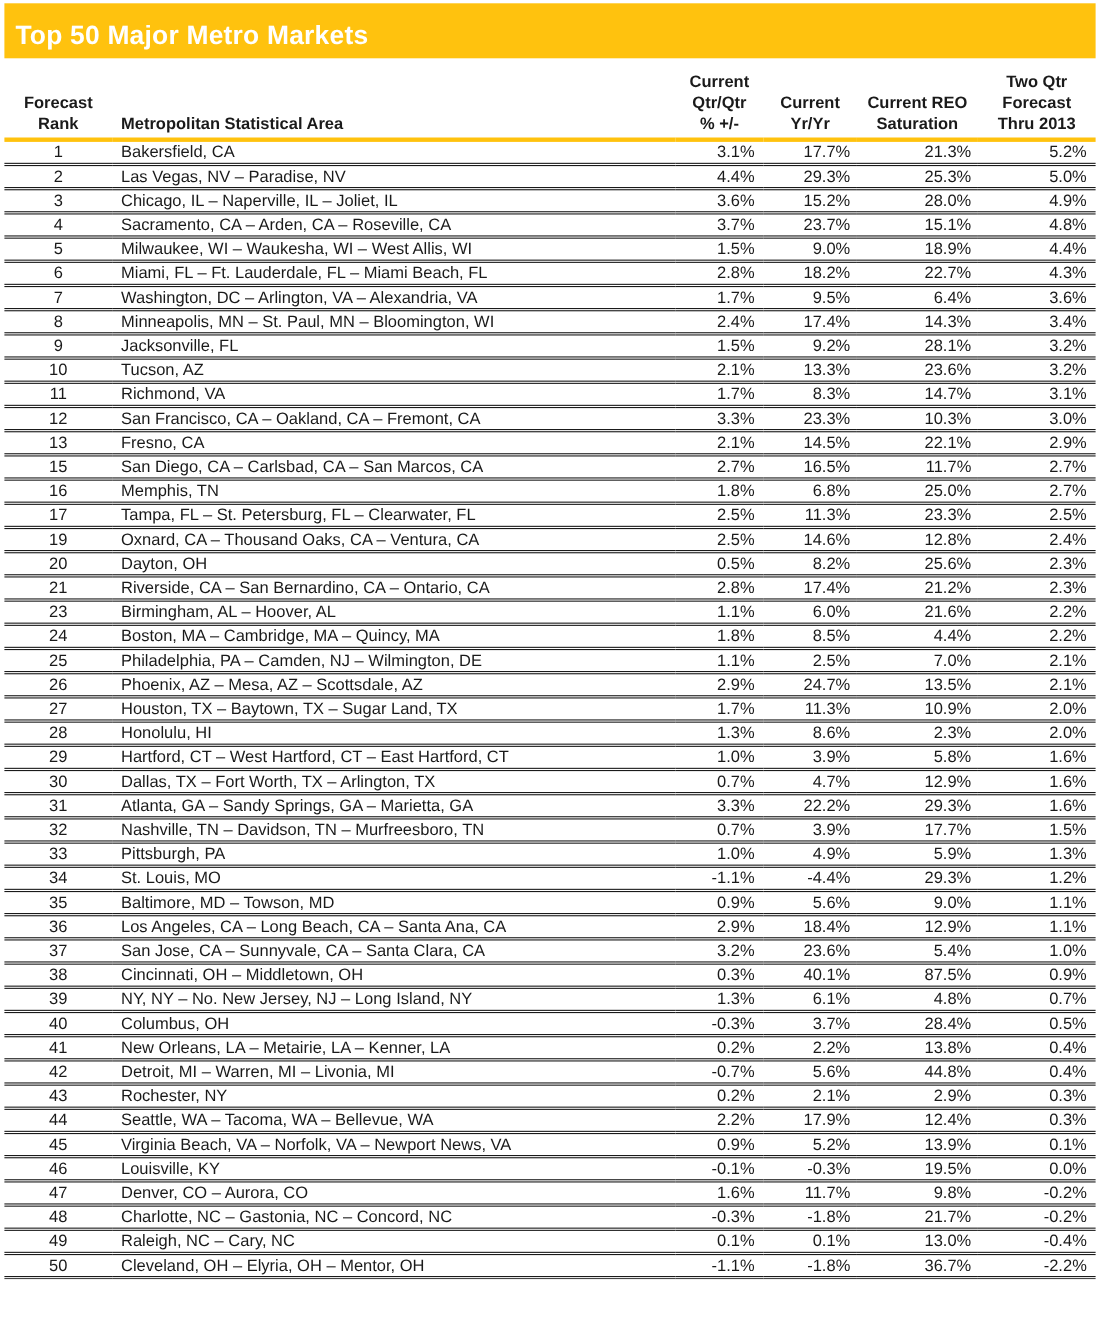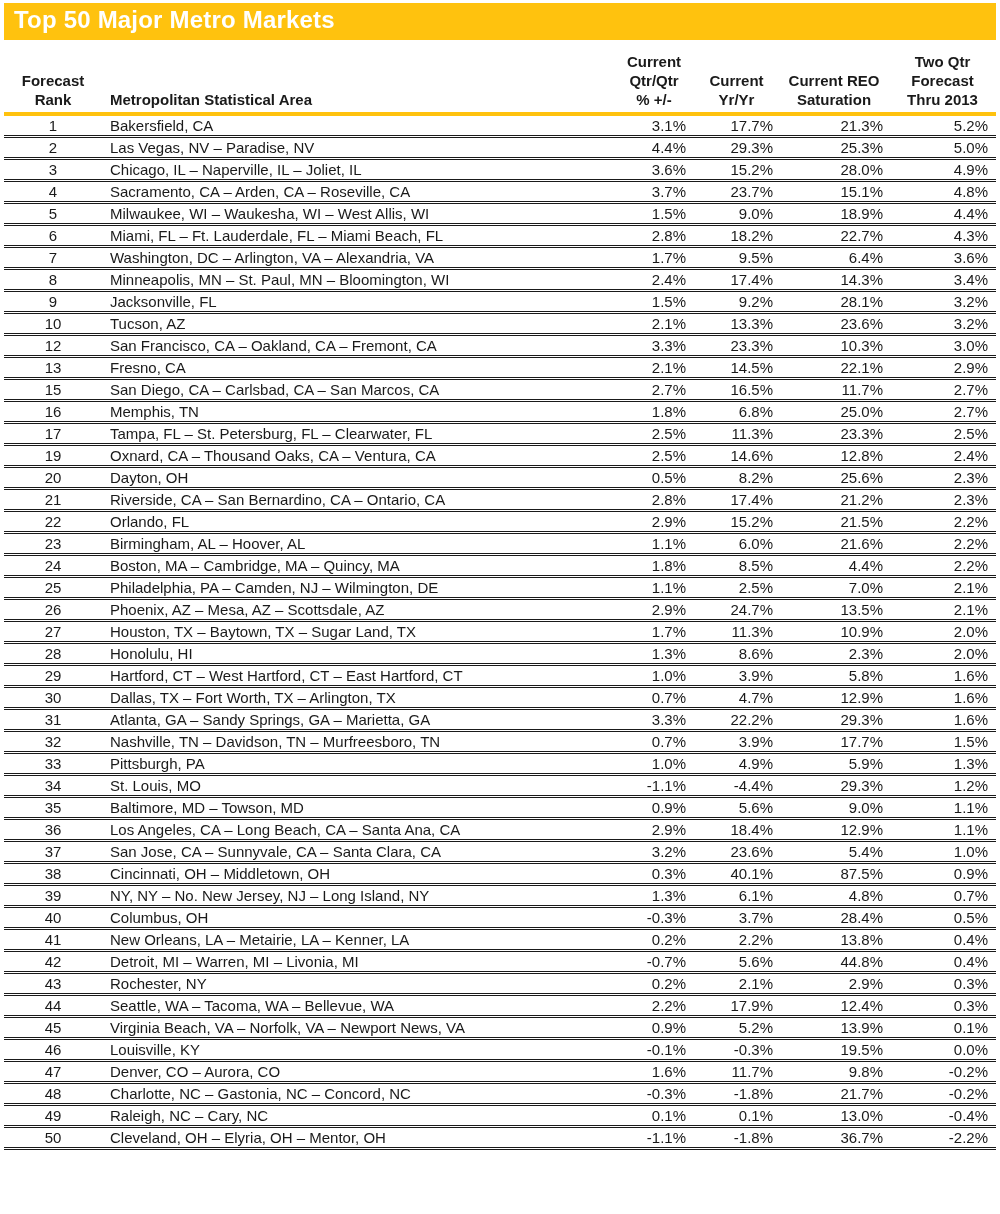--- a/index.html
+++ b/index.html
@@ -10,21 +10,21 @@
     font-family: "Liberation Sans", sans-serif;
     color: var(--ink);
   }
   .page { padding: 3px 4px 0 4px; }
 
   .title-bar {
     background: var(--gold);
     color: #ffffff;
     font-size: 24px;
     font-weight: bold;
-    padding: 3px 10px 6px 10px;
+    padding: 16px 10px 6px 10px;
     letter-spacing: 0.2px;
   }
 
   table.metro {
     width: 100%;
     border-collapse: collapse;
     table-layout: fixed;
   }
   thead th {
     vertical-align: bottom;
@@ -167,20 +167,28 @@
         </tr>
         <tr>
           <td class="col-rank">10</td>
           <td class="col-msa">Tucson, AZ</td>
           <td class="col-qtr">2.1%</td>
           <td class="col-yr">13.3%</td>
           <td class="col-reo">23.6%</td>
           <td class="col-fcst">3.2%</td>
         </tr>
         <tr>
+          <td class="col-rank">11</td>
+          <td class="col-msa">Richmond, VA</td>
+          <td class="col-qtr">1.7%</td>
+          <td class="col-yr">8.3%</td>
+          <td class="col-reo">14.7%</td>
+          <td class="col-fcst">3.1%</td>
+        </tr>
+        <tr>
           <td class="col-rank">12</td>
           <td class="col-msa">San Francisco, CA – Oakland, CA – Fremont, CA</td>
           <td class="col-qtr">3.3%</td>
           <td class="col-yr">23.3%</td>
           <td class="col-reo">10.3%</td>
           <td class="col-fcst">3.0%</td>
         </tr>
         <tr>
           <td class="col-rank">13</td>
           <td class="col-msa">Fresno, CA</td>
@@ -231,28 +239,20 @@
         </tr>
         <tr>
           <td class="col-rank">21</td>
           <td class="col-msa">Riverside, CA – San Bernardino, CA – Ontario, CA</td>
           <td class="col-qtr">2.8%</td>
           <td class="col-yr">17.4%</td>
           <td class="col-reo">21.2%</td>
           <td class="col-fcst">2.3%</td>
         </tr>
         <tr>
-          <td class="col-rank">22</td>
-          <td class="col-msa">Orlando, FL</td>
-          <td class="col-qtr">2.9%</td>
-          <td class="col-yr">15.2%</td>
-          <td class="col-reo">21.5%</td>
-          <td class="col-fcst">2.2%</td>
-        </tr>
-        <tr>
           <td class="col-rank">23</td>
           <td class="col-msa">Birmingham, AL – Hoover, AL</td>
           <td class="col-qtr">1.1%</td>
           <td class="col-yr">6.0%</td>
           <td class="col-reo">21.6%</td>
           <td class="col-fcst">2.2%</td>
         </tr>
         <tr>
           <td class="col-rank">24</td>
           <td class="col-msa">Boston, MA – Cambridge, MA – Quincy, MA</td>

